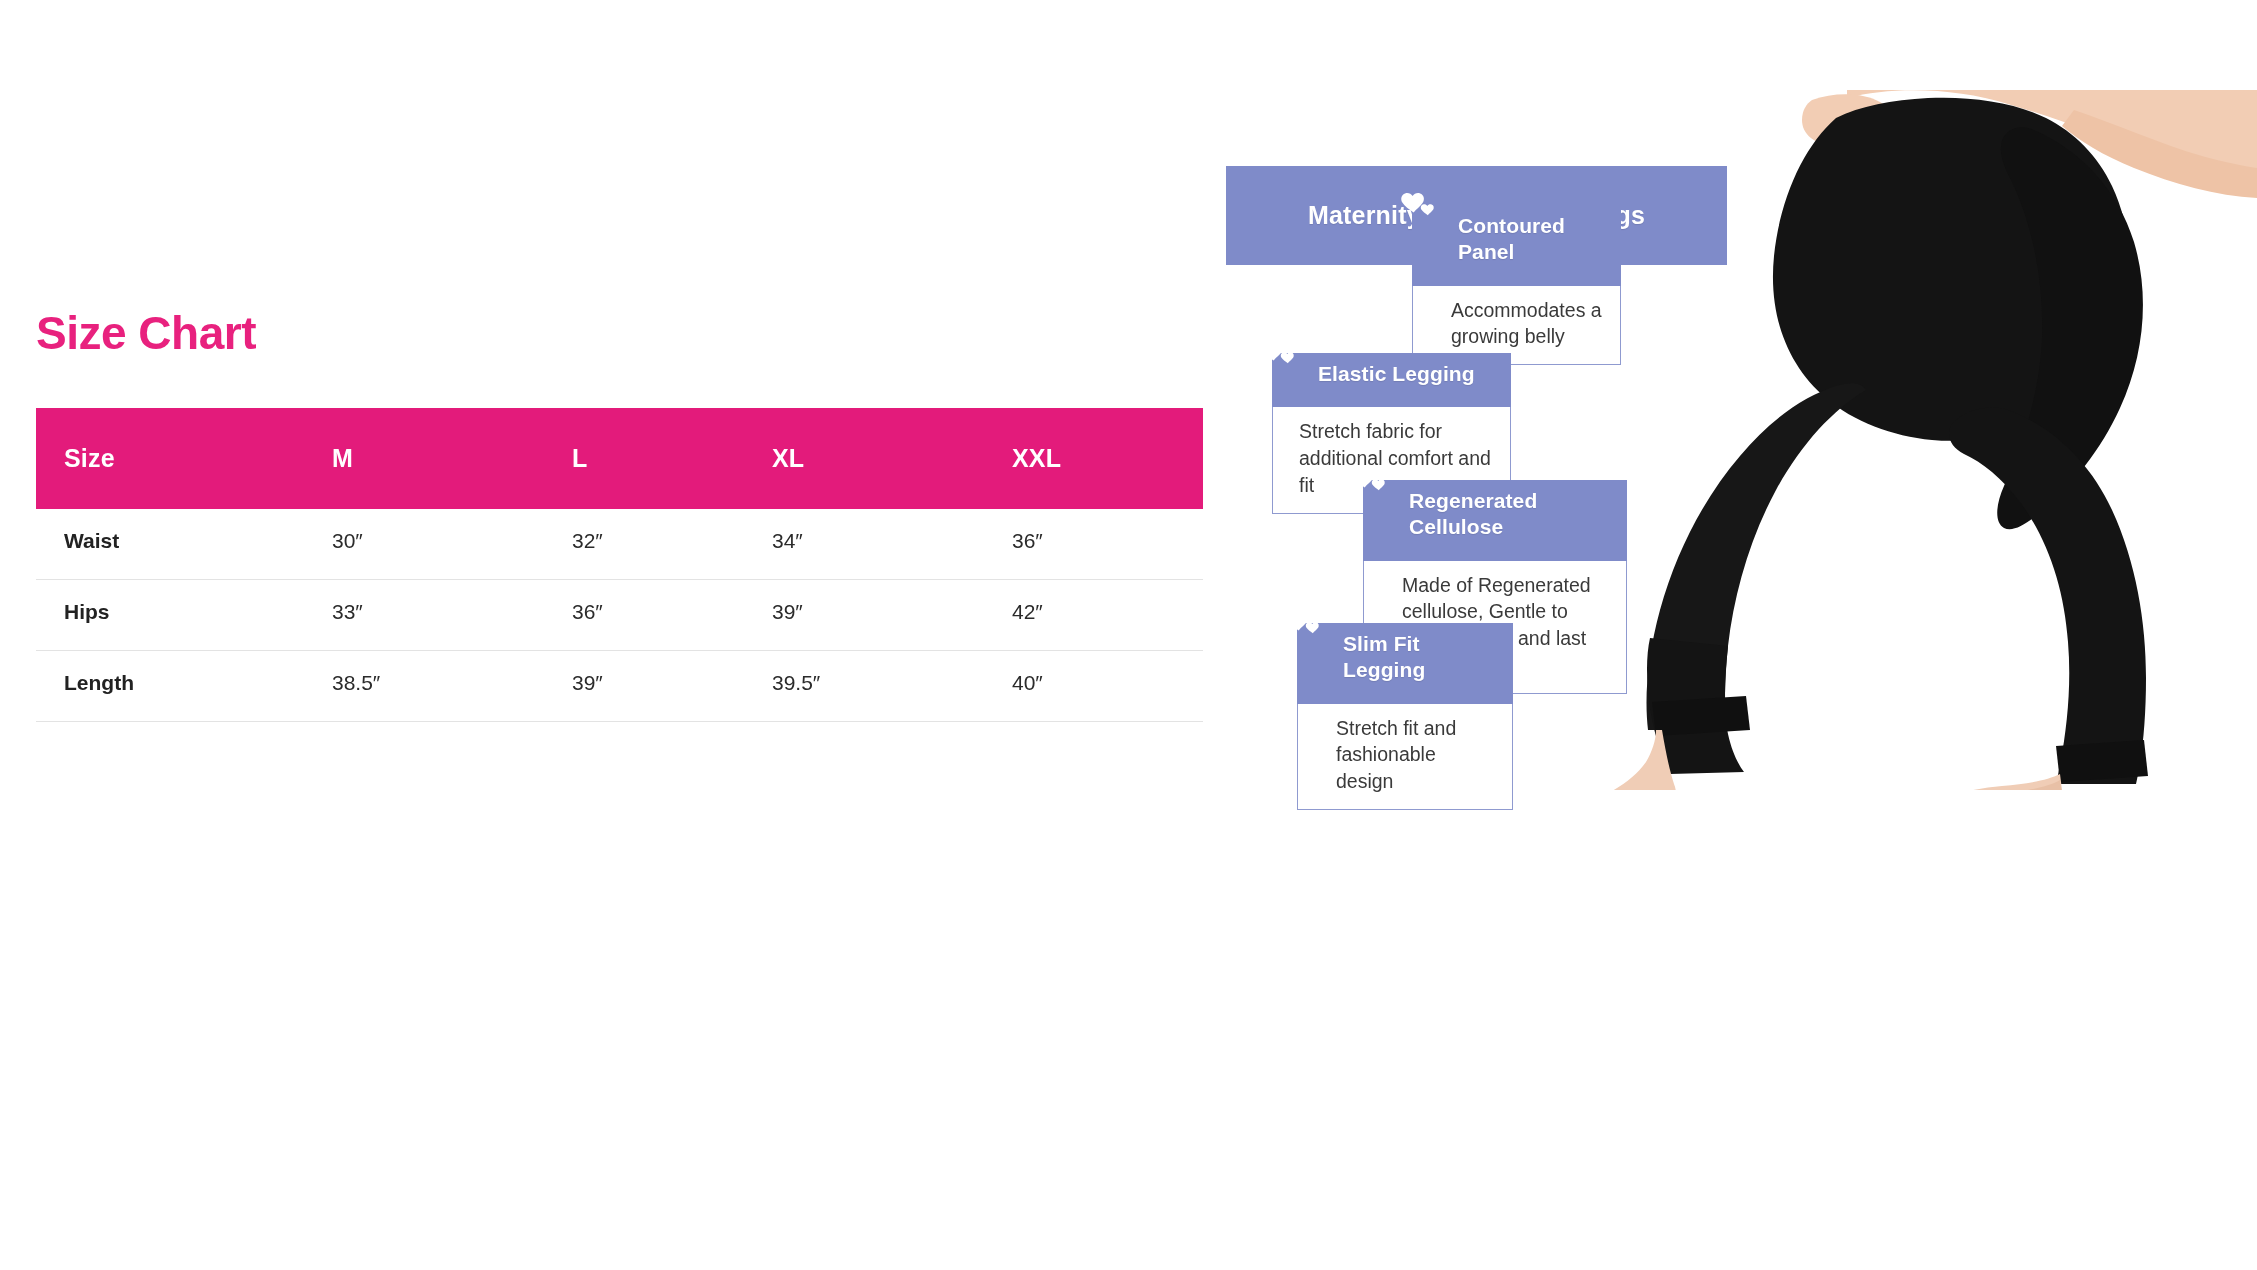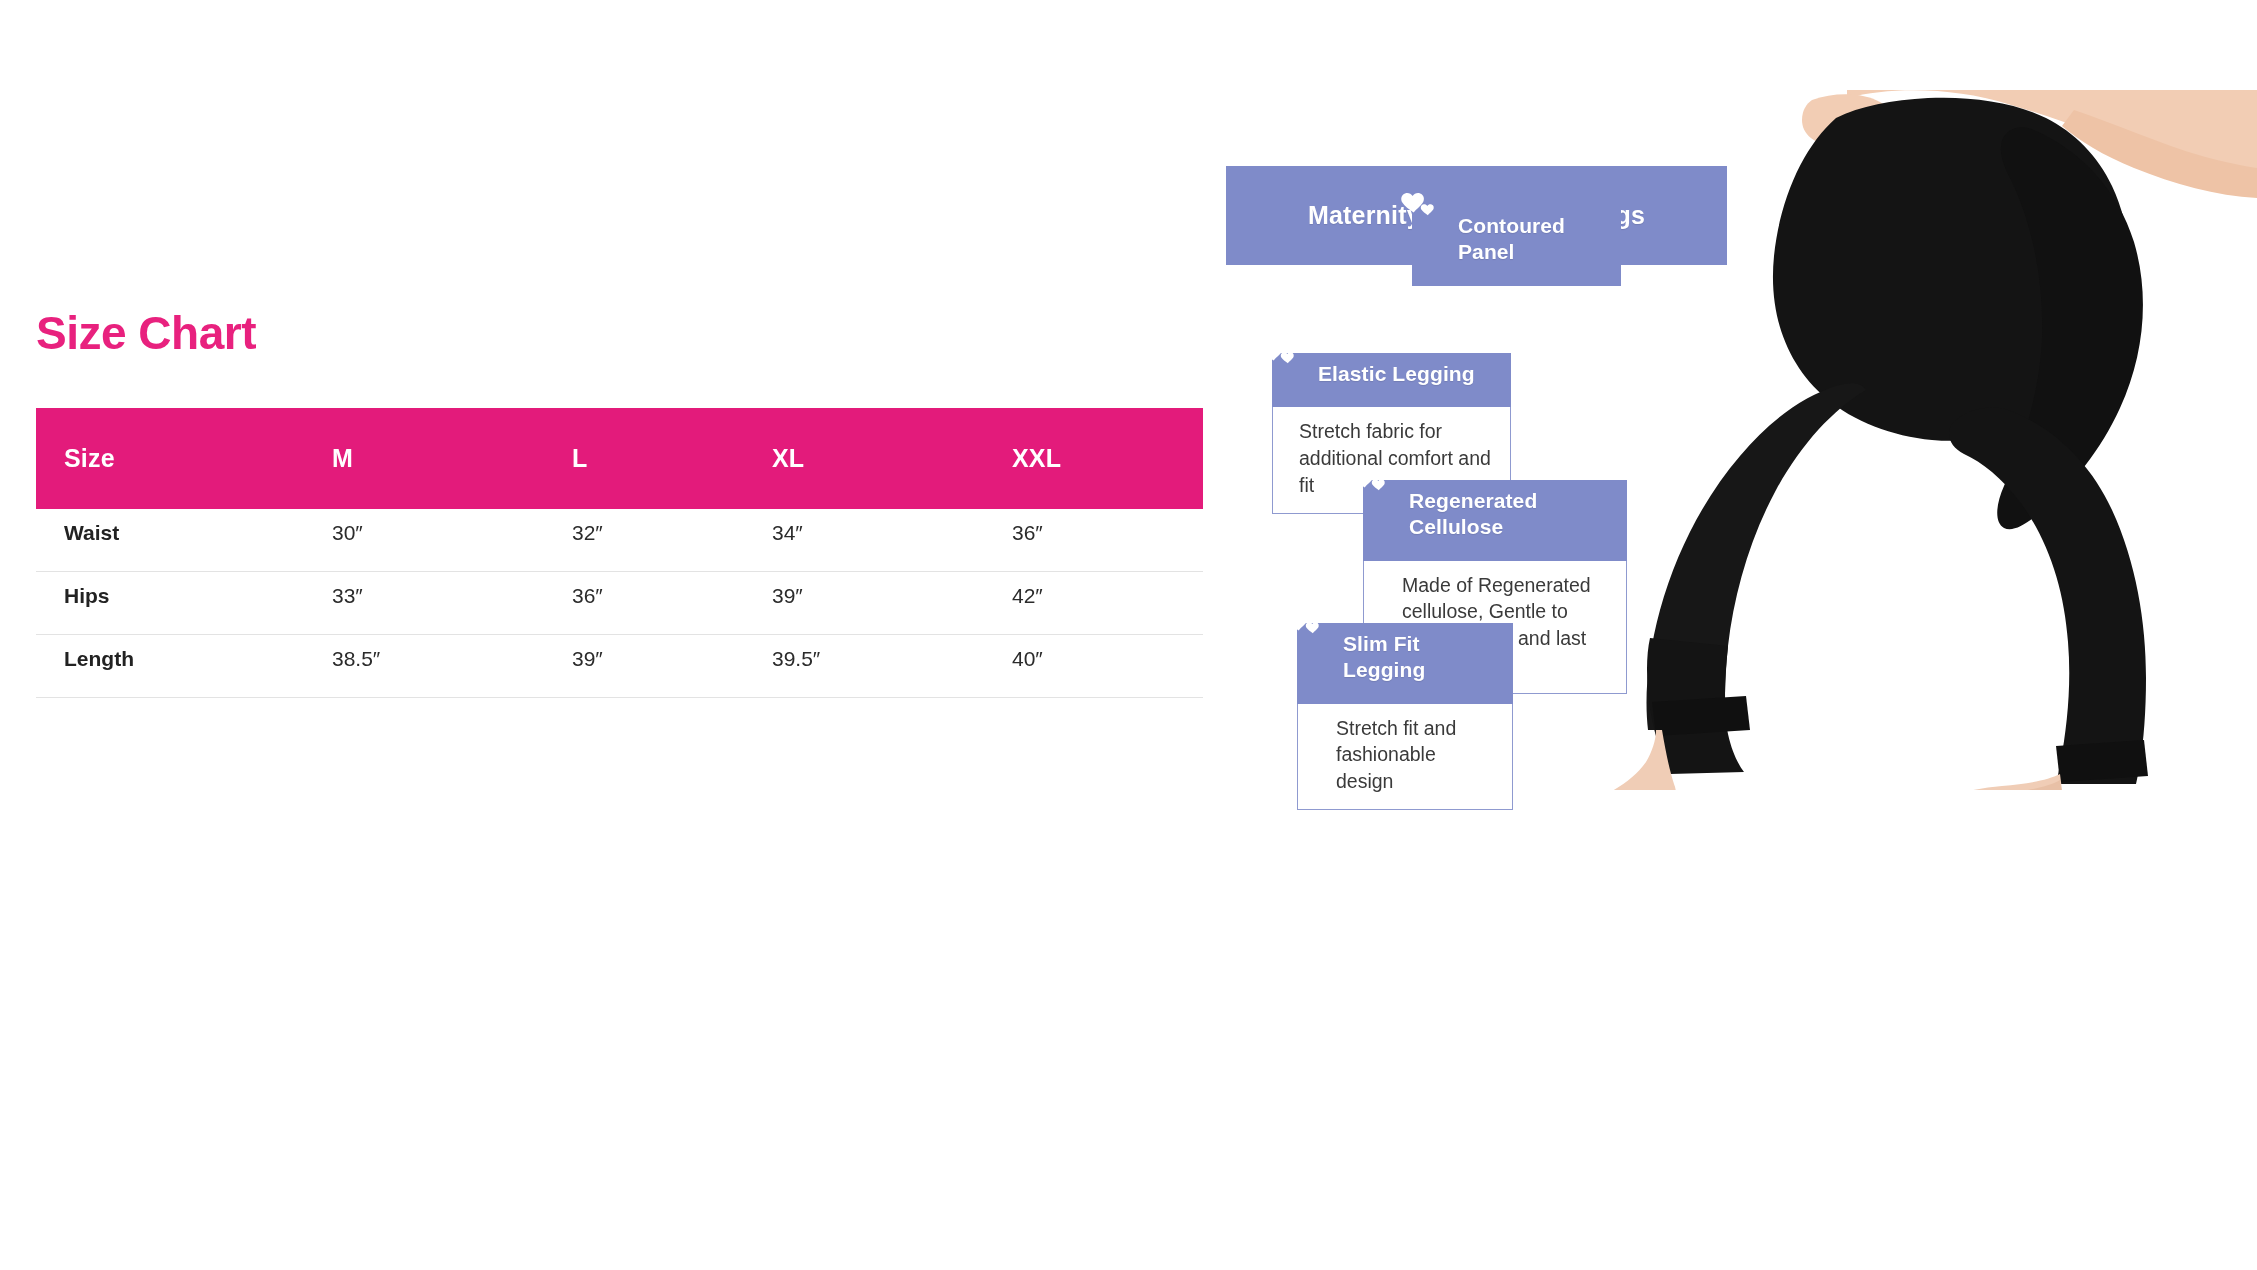--- a/index.html
+++ b/index.html
@@ -38,21 +38,21 @@
     text-align:left;
     padding:36px 0 36px 28px;
     letter-spacing:0.2px;
   }
   thead th.num { padding-left:26px; }
 
   tbody td {
     font-size:21px;
     color:#2b2b2b;
     text-align:left;
-    padding:12px 0 26px 28px;
+    padding:20px 0 26px 28px;
     border-bottom:1px solid #e3e3e3;
     font-weight:400;
   }
   tbody td.rowlabel { font-weight:bold; color:#222; }
   tbody td.num { padding-left:26px; }
   tbody tr:first-child td { border-top:none; }
 
   
   .product-panel { position:absolute; left:1226px; top:0; width:1031px; height:1270px; }
 
@@ -260,20 +260,21 @@
     </div>
 
     <div class="callout callout-contoured indent-head indent-body">
       <span class="heart-badge">
         <svg viewBox="0 0 40 26" xmlns="http://www.w3.org/2000/svg">
           <path fill="#ffffff" d="M13.6 21.5 C 9 18.2 4.6 15 2.5 11.7 C 0.1 8 1.4 3.6 5.1 2.4 C 8 1.4 11 2.6 12.6 5 C 14.2 2.6 17.2 1.4 20.1 2.4 C 23.8 3.6 25.1 8 22.7 11.7 C 20.6 15 16.2 18.2 13.6 21.5 Z"></path>
           <path fill="#ffffff" d="M27.8 24.2 C 25.2 22.4 22.7 20.6 21.5 18.8 C 20.1 16.7 20.9 14.2 23 13.5 C 24.7 12.9 26.4 13.6 27.3 15 C 28.2 13.6 29.9 12.9 31.6 13.5 C 33.7 14.2 34.4 16.7 33.1 18.8 C 31.9 20.6 29.3 22.4 27.8 24.2 Z"></path>
         </svg>
       </span>
       <div class="cal-head">Contoured Panel</div>
+      <div class="cal-body">Accommodates a growing belly</div>
     </div>
 
     <div class="callout callout-elastic indent-head">
       <span class="heart-badge">
         <svg viewBox="0 0 40 26" xmlns="http://www.w3.org/2000/svg">
           <path fill="#ffffff" d="M13.6 21.5 C 9 18.2 4.6 15 2.5 11.7 C 0.1 8 1.4 3.6 5.1 2.4 C 8 1.4 11 2.6 12.6 5 C 14.2 2.6 17.2 1.4 20.1 2.4 C 23.8 3.6 25.1 8 22.7 11.7 C 20.6 15 16.2 18.2 13.6 21.5 Z"></path>
           <path fill="#ffffff" d="M27.8 24.2 C 25.2 22.4 22.7 20.6 21.5 18.8 C 20.1 16.7 20.9 14.2 23 13.5 C 24.7 12.9 26.4 13.6 27.3 15 C 28.2 13.6 29.9 12.9 31.6 13.5 C 33.7 14.2 34.4 16.7 33.1 18.8 C 31.9 20.6 29.3 22.4 27.8 24.2 Z"></path>
         </svg>
       </span>
       <div class="cal-head">Elastic Legging</div>

